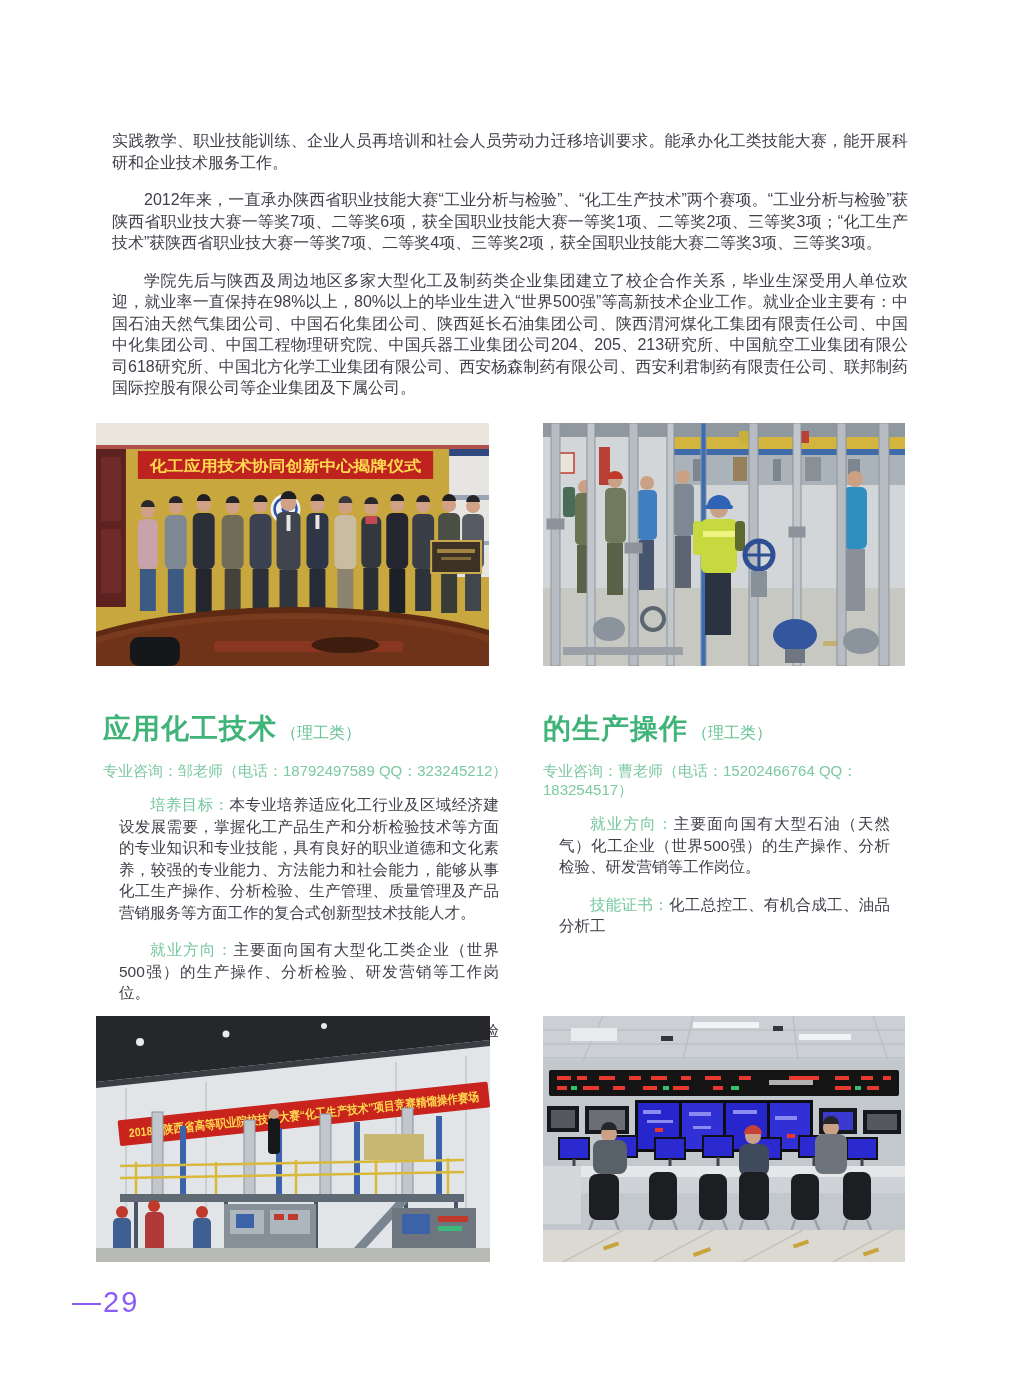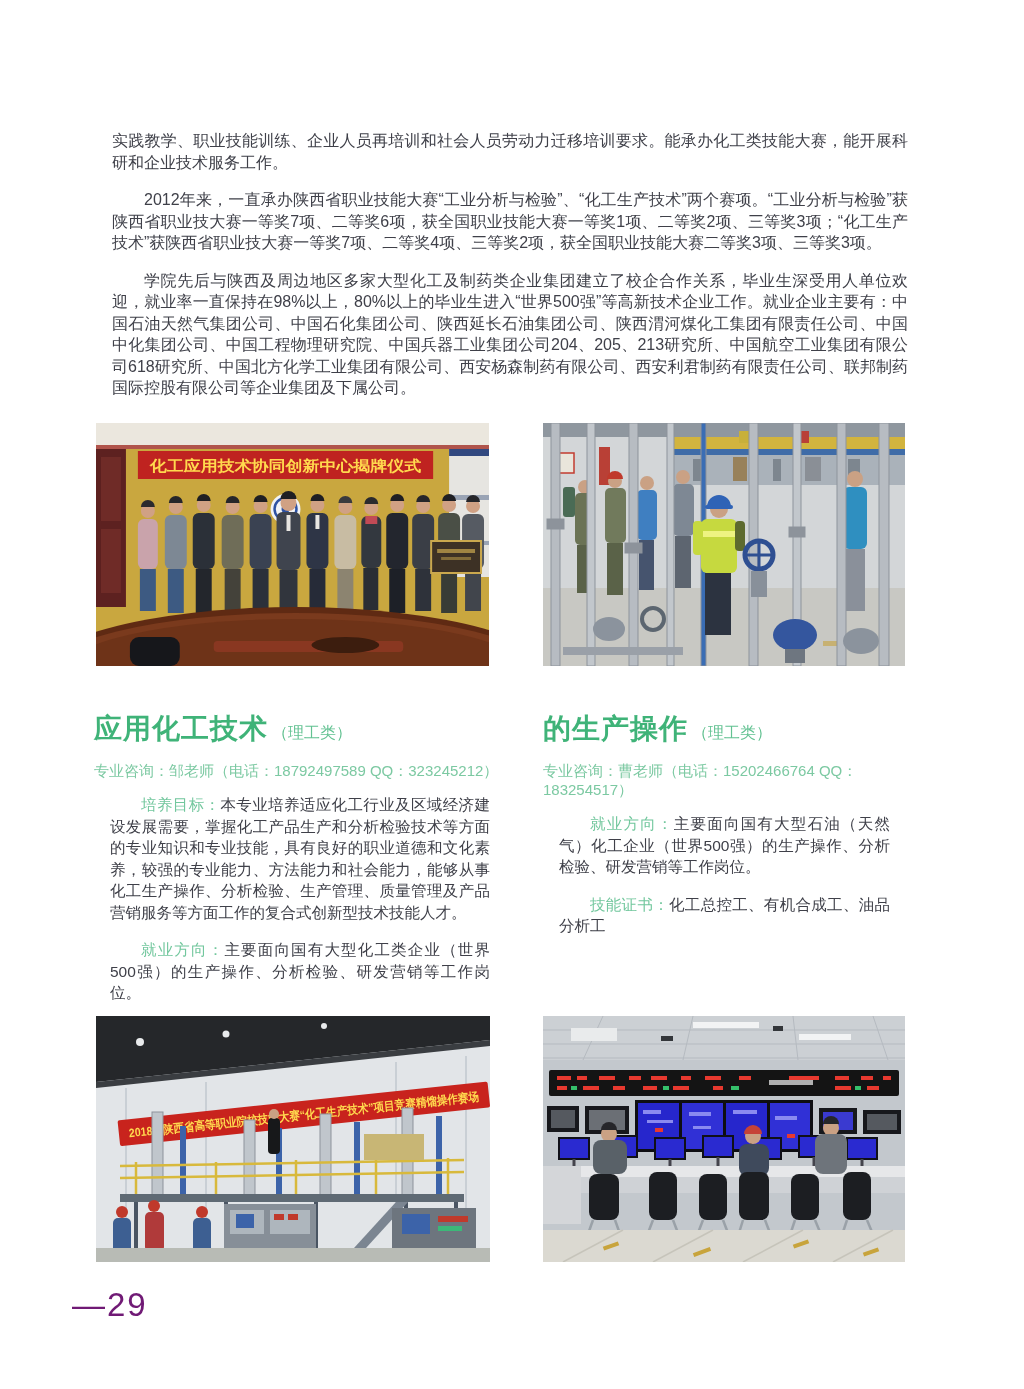--- a/index.html
+++ b/index.html
@@ -15,21 +15,21 @@
   figure.photo{margin:0;padding:0;position:absolute;overflow:hidden;}
   figure.photo svg{display:block;width:100%;height:100%;}
   
   .major-col{position:absolute;}
   .major-col h2{margin:0;font-size:28px;line-height:34px;font-weight:bold;color:#3fb378;letter-spacing:1px;}
   .major-col h2 .cat{font-size:16px;font-weight:normal;color:#63c292;letter-spacing:0;margin-left:4px;}
   .consult{margin:11px 0 0 0;font-size:15px;line-height:19px;color:#7cc9a2;}
   .major-col .body-text{font-size:15.5px;line-height:21.5px;margin-top:14px;text-indent:2em;}
   .major-col .label{color:#72c79d;font-family:Liberation Serif, serif;}
   
-  .page-number{left:72px;top:1286px;font-size:33px;color:#701a75;letter-spacing:2px;}
+  .page-number{left:72px;top:1286px;font-size:29px;color:#8b5cf6;letter-spacing:2px;}
 </style>
 </head>
 <body>
 
 <section class="abs intro">
   <p class="body-text">实践教学、职业技能训练、企业人员再培训和社会人员劳动力迁移培训要求。能承办化工类技能大赛，能开展科研和企业技术服务工作。</p>
   <p class="body-text indent">2012年来，一直承办陕西省职业技能大赛“工业分析与检验”、“化工生产技术”两个赛项。“工业分析与检验”获陕西省职业技大赛一等奖7项、二等奖6项，获全国职业技能大赛一等奖1项、二等奖2项、三等奖3项；“化工生产技术”获陕西省职业技大赛一等奖7项、二等奖4项、三等奖2项，获全国职业技能大赛二等奖3项、三等奖3项。</p>
   <p class="body-text indent">学院先后与陕西及周边地区多家大型化工及制药类企业集团建立了校企合作关系，毕业生深受用人单位欢迎，就业率一直保持在98%以上，80%以上的毕业生进入“世界500强”等高新技术企业工作。就业企业主要有：中国石油天然气集团公司、中国石化集团公司、陕西延长石油集团公司、陕西渭河煤化工集团有限责任公司、中国中化集团公司、中国工程物理研究院、中国兵器工业集团公司204、205、213研究所、中国航空工业集团有限公司618研究所、中国北方化学工业集团有限公司、西安杨森制药有限公司、西安利君制药有限责任公司、联邦制药国际控股有限公司等企业集团及下属公司。</p>
 </section>
 
@@ -221,21 +221,21 @@
       <ellipse cx="252" cy="212" rx="22" ry="16" fill="#34569e"></ellipse>
       <rect x="242" y="226" width="20" height="14" fill="#6e7680"></rect>
       <ellipse cx="66" cy="206" rx="16" ry="12" fill="#8b939d"></ellipse>
       <circle cx="110" cy="196" r="11" fill="none" stroke="#5c6670" stroke-width="4"></circle>
       <rect x="20" y="224" width="120" height="8" fill="#9aa0a8"></rect>
       <ellipse cx="318" cy="218" rx="18" ry="13" fill="#8b939d"></ellipse>
     </g>
   </svg>
 </figure>
 
-<section class="major-col" style="left:94px;top:712px;width:412px;">
+<section class="major-col" style="left:103px;top:712px;width:412px;">
   <h2>
     <span>应用化工技术</span><span class="cat">（理工类）</span>
   </h2>
   <p class="consult">专业咨询：邹老师（电话：18792497589  QQ：323245212）</p>
   <p class="body-text">
     <span class="label">培养目标：</span><span>本专业培养适应化工行业及区域经济建设发展需要，掌握化工产品生产和分析检验技术等方面的专业知识和专业技能，具有良好的职业道德和文化素养，较强的专业能力、方法能力和社会能力，能够从事化工生产操作、分析检验、生产管理、质量管理及产品营销服务等方面工作的复合式创新型技术技能人才。</span>
   </p>
   <p class="body-text">
     <span class="label">就业方向：</span><span>主要面向国有大型化工类企业（世界500强）的生产操作、分析检验、研发营销等工作岗位。</span>
   </p>

